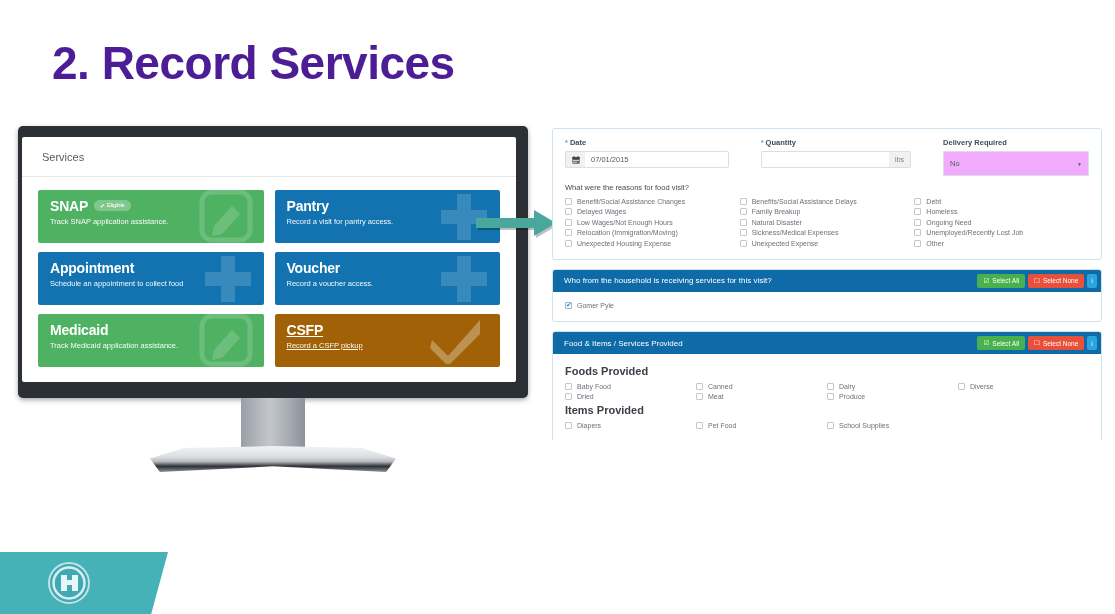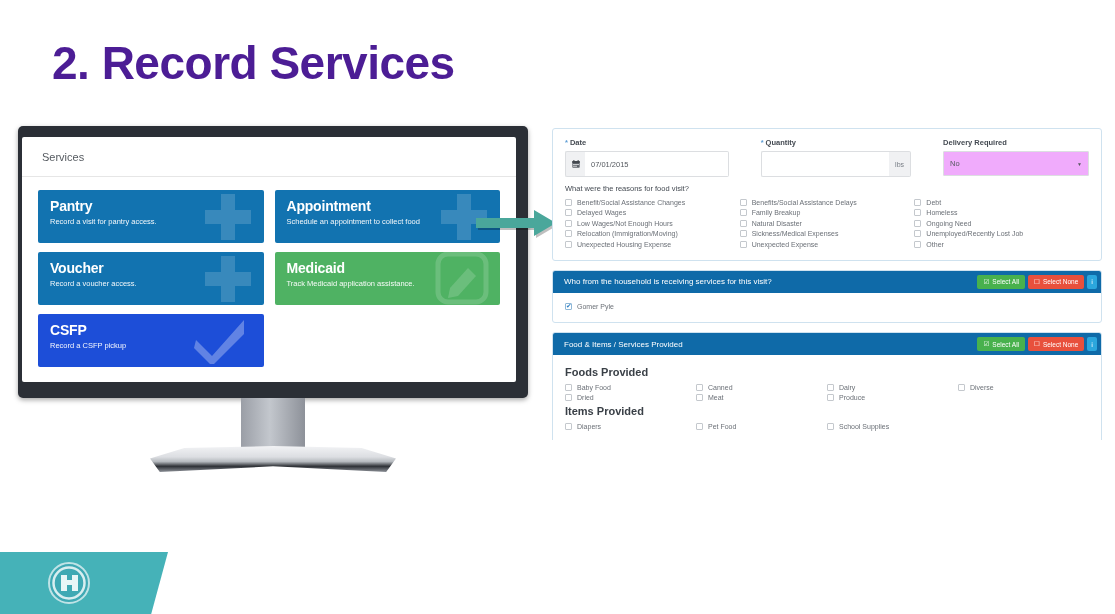--- a/index.html
+++ b/index.html
@@ -49,21 +49,21 @@
   .tile-badge{
     display:inline-flex; align-items:center; gap:2px;
     background:rgba(255,255,255,.28); border-radius:9px;
     font-size:6px; font-weight:normal; padding:2px 6px; color:#fff;
     position:relative; top:-1px;
   }
   .tile-icon{ position:absolute; right:6px; top:-2px; opacity:.16; }
   .tile-icon svg{ display:block; }
   .tile.green{ background:#4fb263; }
   .tile.blue{ background:#1273b0; }
-  .tile.lightblue{ background:#1d4ed8; }
+  .tile.lightblue{ background:#a16207;text-decoration:underline; }
   .tile.lightblue .tile-icon{ opacity:.3; right:14px; top:2px;}
 
   #monitor-neck{
     position:absolute; left:50%; margin-left:-32px; top:272px;
     width:64px; height:56px;
     background:linear-gradient(to right,#9a9ea6,#c3c7cd 45%,#8d9199);
   }
   #monitor-base{
     position:absolute; left:50%; margin-left:-123px; top:320px;
     width:246px; height:26px;
@@ -88,21 +88,21 @@
 
   .form-row{ display:flex; gap:32px; }
   .form-group{ display:flex; flex-direction:column; }
   .fg-date{ width:185px; }
   .fg-qty{ width:170px; }
   .fg-del{ width:165px; }
   .field-label{
     font-size:7.5px; color:#444a52; margin-bottom:4px; font-weight:bold;
   }
   .req-star{ color:#5a9bd4; margin-right:2px; }
-  .input-group{ display:flex; height:26px; }
+  .input-group{ display:flex; height:17px; }
   .addon{
     width:20px; background:#f0f1f3; border:1px solid #dcdee1;
     border-right:none; border-radius:2px 0 0 2px;
     display:flex; align-items:center; justify-content:center;
   }
   .addon.right{ border:1px solid #dcdee1; border-left:none; border-radius:0 2px 2px 0;
     width:auto; padding:0 6px; font-size:7px; color:#777d85; }
   .txt-input{
     flex:1; border:1px solid #dcdee1; background:#fff;
     font-size:7.5px; color:#55595f; padding:0 6px;
@@ -169,20 +169,36 @@
 
   <div id="monitor-bezel">
     <div id="monitor-screen">
 
       <div id="screen-header">
         <span id="screen-header-title">Services</span>
       </div>
 
       <div id="tile-grid">
 
+        <div class="tile green">
+          <div class="tile-icon">
+            <svg width="62" height="56" viewBox="0 0 62 56">
+                <rect x="6" y="4" width="48" height="48" rx="10" fill="none" stroke="#fff" stroke-width="5"></rect>
+                <path d="M18 38 L36 18 L44 26 L26 46 L16 48 Z" fill="#fff"></path>
+              </svg>
+          </div>
+          <div class="tile-name">
+            <span>SNAP</span>
+            <span class="tile-badge">
+              <span>✔</span>
+              <span>Eligible</span>
+            </span>
+          </div>
+          <div class="tile-desc">Track SNAP application assistance.</div>
+        </div>
 
         <div class="tile blue">
           <div class="tile-icon">
             <svg width="60" height="56" viewBox="0 0 60 56">
                 <path d="M23 6 h14 v16 h16 v14 h-16 v16 h-14 v-16 h-16 v-14 h16 z" fill="#fff"></path>
               </svg>
           </div>
           <div class="tile-name">Pantry</div>
           <div class="tile-desc">Record a visit for pantry access.</div>
         </div>

